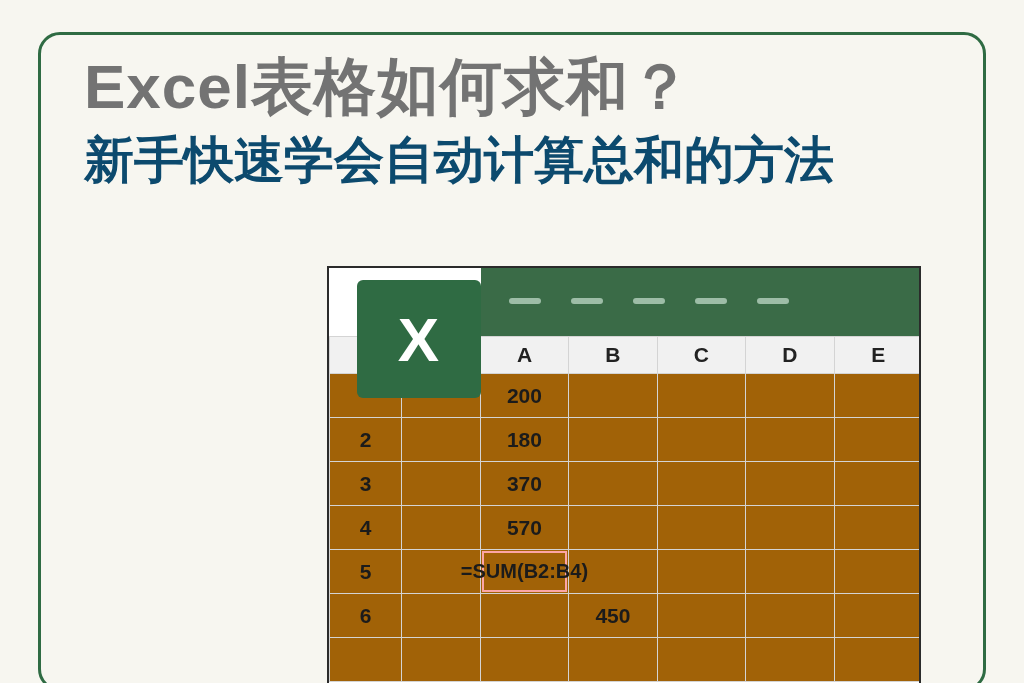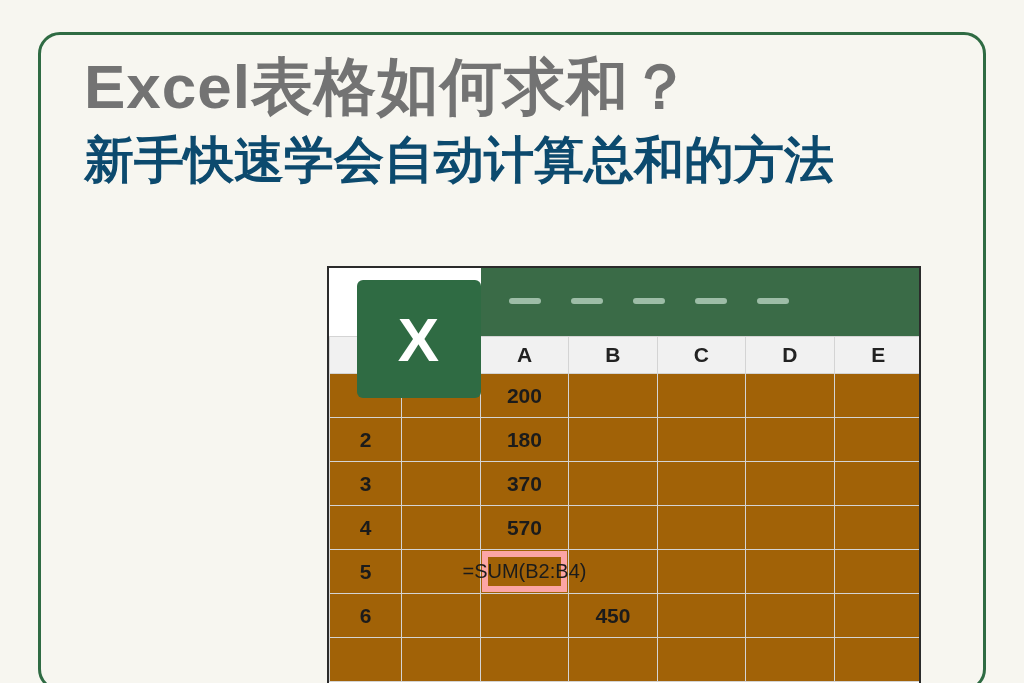--- a/index.html
+++ b/index.html
@@ -144,26 +144,26 @@
   }
   .formula-cell {
     position: relative;
   }
   .formula-box {
     position: absolute;
     left: 1px;
     top: 1px;
     right: 1px;
     bottom: 1px;
-    border: 6px solid #fca5a5;
+    border: 2px solid #fca5a5;
     display: flex;
     align-items: center;
     justify-content: center;
     font-size: 20px;
-    font-weight: normal;
+    font-weight: bold;
     color: #1b1b1b;
     box-sizing: border-box;
     white-space: nowrap;
   }
   .sum-cell {
     text-align: right;
     padding-right: 8px;
   }
 </style>
 </head>

